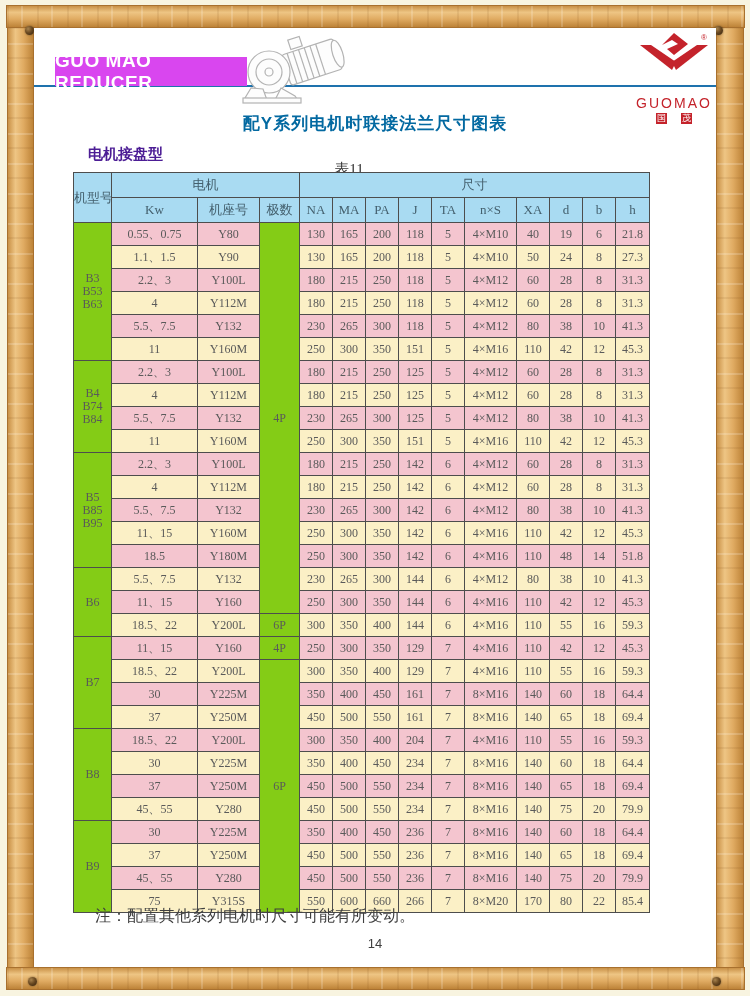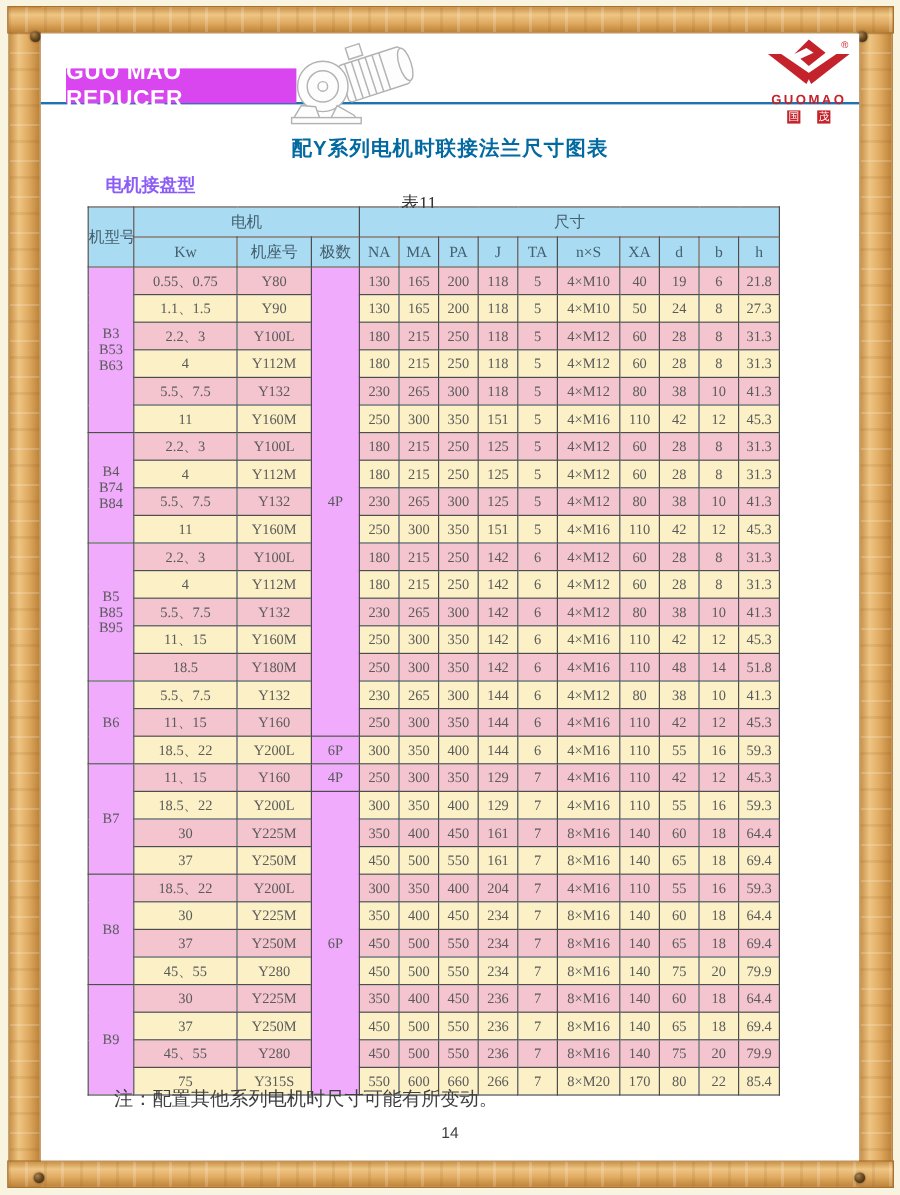--- a/index.html
+++ b/index.html
@@ -21,40 +21,40 @@
         background:radial-gradient(circle at 35% 32%,#a8834e 0%,#6b4a22 45%,#2e1d0a 100%);
         box-shadow:0 0 2px rgba(0,0,0,.5);}
   
   .page{position:absolute;left:34px;top:28px;width:682px;height:939px;background:#ffffff;}
   .banner{position:absolute;left:21px;top:29px;width:192px;height:29px;background:#d946ef;
           color:#ffffff;display:flex;align-items:center;justify-content:center;
           font-size:19px;font-weight:bold;letter-spacing:0.5px;}
   .banner-line{position:absolute;left:0;top:57px;width:682px;height:2px;background:#1e72ad;}
   .motor-art{position:absolute;left:203px;top:2px;}
   .logo{position:absolute;left:588px;top:4px;width:104px;text-align:center;}
-  .logo-name{color:#c4232b;font-weight:bold;font-size:11px;letter-spacing:2px;margin-top:1px;}
+  .logo-name{color:#c4232b;font-weight:normal;font-size:14px;letter-spacing:2px;margin-top:19px;}
   .logo-chars{display:flex;justify-content:center;gap:14px;margin-top:2px;}
   .logo-chars span{display:inline-block;width:11px;height:11px;background:#c4232b;color:#fff;
           font-size:9px;line-height:11px;text-align:center;}
   .doc-title{position:absolute;left:0;top:84px;width:682px;text-align:center;
           font-size:17px;font-weight:bold;color:#0369a1;letter-spacing:1px;}
-  .section-label{position:absolute;left:54px;top:117px;font-size:15px;font-weight:bold;color:#8b5cf6;}
+  .section-label{position:absolute;left:54px;top:117px;font-size:15px;font-weight:bold;color:#4c1d95;}
   .table-label{position:absolute;left:0;top:132px;width:630px;text-align:center;
           font-size:15px;color:#333;font-family:Liberation Serif, serif;}
   
   .tbl-wrap{position:absolute;left:39px;top:144px;}
   table.flange{border-collapse:collapse;table-layout:fixed;width:576px;
           font-family:"Liberation Serif","DejaVu Serif",serif;}
   table.flange th, table.flange td{border:1px solid #4d4d4d;text-align:center;
           padding:0;overflow:hidden;white-space:nowrap;}
   table.flange th{background:#a9dbf2;color:#44606e;font-weight:normal;font-size:13px;height:24px;}
   table.flange td{font-size:12px;color:#5a5a5a;height:22px;}
   td.c-pink{background:#f4c5cf;}
   td.c-yellow{background:#fbf0c6;}
-  td.c-blue{background:#f0abfc;color:#44606e;}
+  td.c-blue{background:#84cc16;color:#44606e;}
   td.model-cell div{line-height:13px;font-size:12px;}
   .note{position:absolute;left:61px;top:878px;font-size:16px;color:#3f3f3f;
         font-family:"Liberation Serif","DejaVu Serif",serif;}
   .pagenum{position:absolute;left:0;top:908px;width:682px;text-align:center;
         font-size:13px;color:#3f3f3f;}
 </style>
 </head>
 <body>
 
 <div class="canvas">

